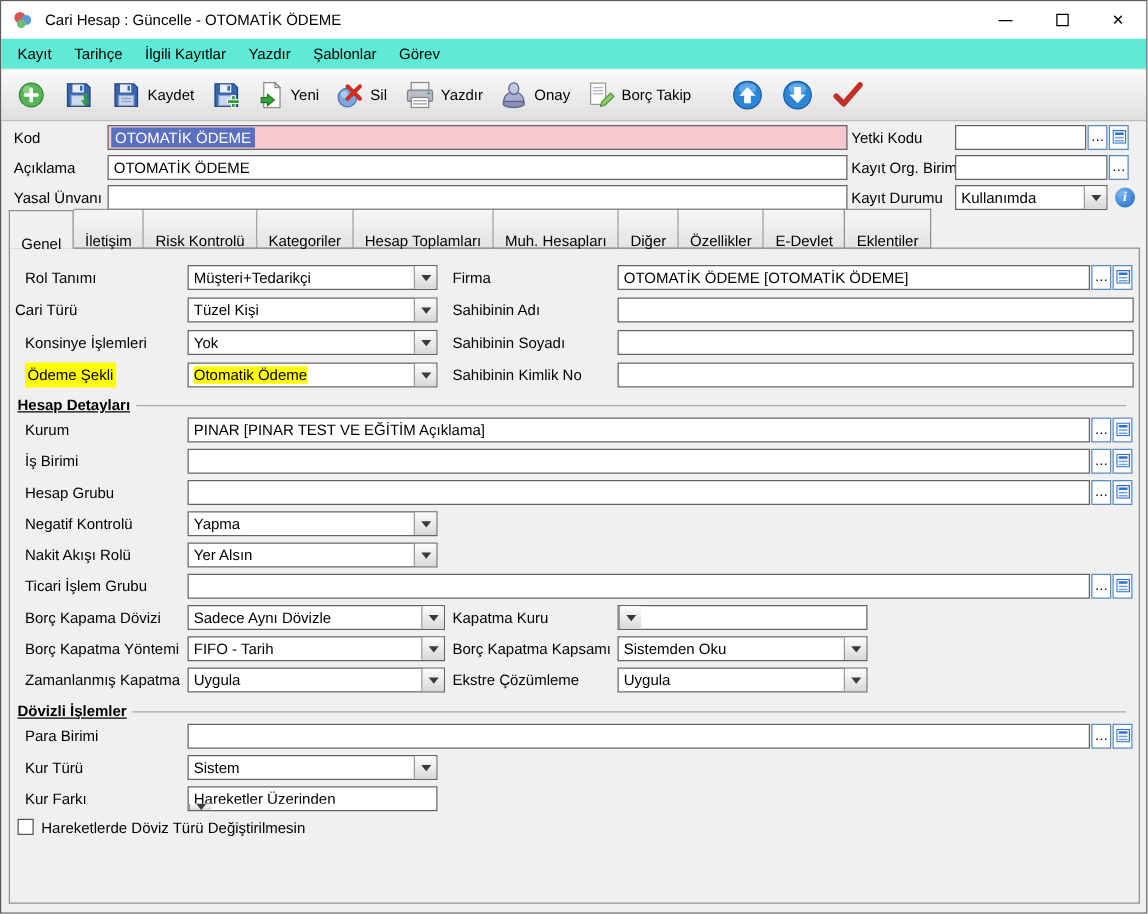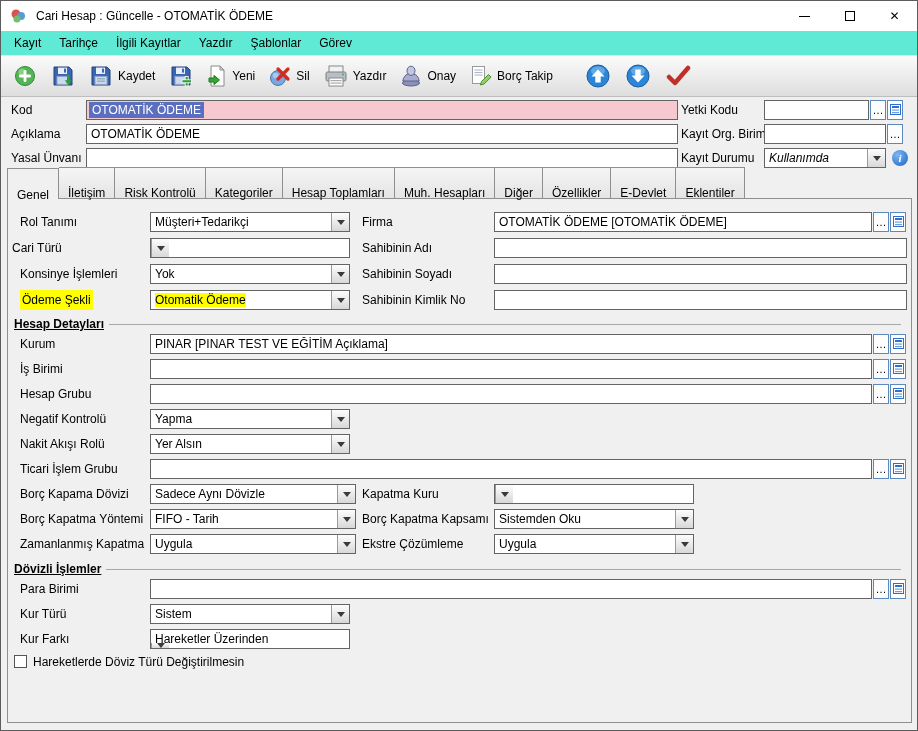--- a/index.html
+++ b/index.html
@@ -255,21 +255,21 @@
         <rect x="2" y="8" width="7" height="1.2" fill="#6fa0e0"></rect>
       </svg>
     </span>
   </button>
 
   <div class="lbl" style="left:680px; top:123px;">Kayıt Org. Birimi</div>
   <input class="input" style="left: 763px; top: 123px; width: 122px;" value="">
   <button class="btn-sm btn-dots" style="left:886px; top:123px;"></button>
 
   <div class="lbl" style="left:680px; top:147px;">Kayıt Durumu</div>
-  <div class="combo" style="left:763px; top:147px; width:122px;font-style:italic;">
+  <div class="combo" style="left:763px; top:147px; width:122px;">
     <span class="combo-val">Kullanımda</span>
     <span class="combo-btn"></span>
   </div>
   <span class="info-icon" style="left:891px; top:149px;"></span>
 
   <div class="tabs">
     <div class="tab active">Genel</div>
     <div class="tab">İletişim</div>
     <div class="tab">Risk Kontrolü</div>
     <div class="tab">Kategoriler</div>
@@ -297,20 +297,21 @@
           <rect x="0.5" y="0.5" width="10" height="10" fill="#fff" stroke="#2e6fd0"></rect>
           <rect x="2" y="2" width="7" height="2" fill="#2e6fd0"></rect>
           <rect x="2" y="5.5" width="7" height="1.2" fill="#6fa0e0"></rect>
           <rect x="2" y="8" width="7" height="1.2" fill="#6fa0e0"></rect>
         </svg>
       </span>
     </button>
 
     <div class="lbl" style="left:4px; top:39px;">Cari Türü</div>
     <div class="combo" style="left:142px; top:39px; width:200px;">
+      <span class="combo-val">Tüzel Kişi</span>
       <span class="combo-btn"></span>
     </div>
     <div class="lbl" style="left:354px; top:39px;">Sahibinin Adı</div>
     <input class="input" style="left: 486px; top: 39px; width: 413px;" value="">
 
     <div class="lbl" style="left:12px; top:65px;">Konsinye İşlemleri</div>
     <div class="combo" style="left:142px; top:65px; width:200px;">
       <span class="combo-val">Yok</span>
       <span class="combo-btn"></span>
     </div>

